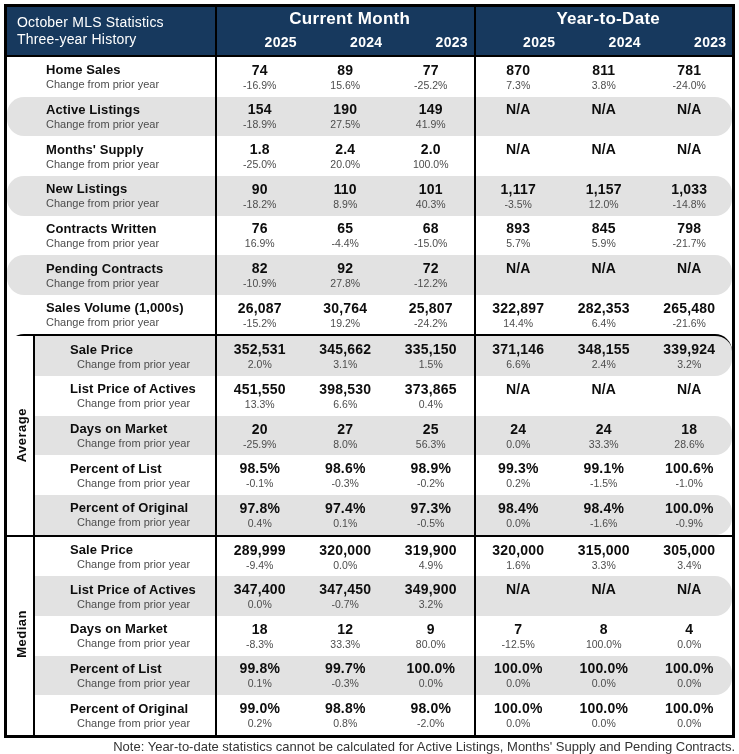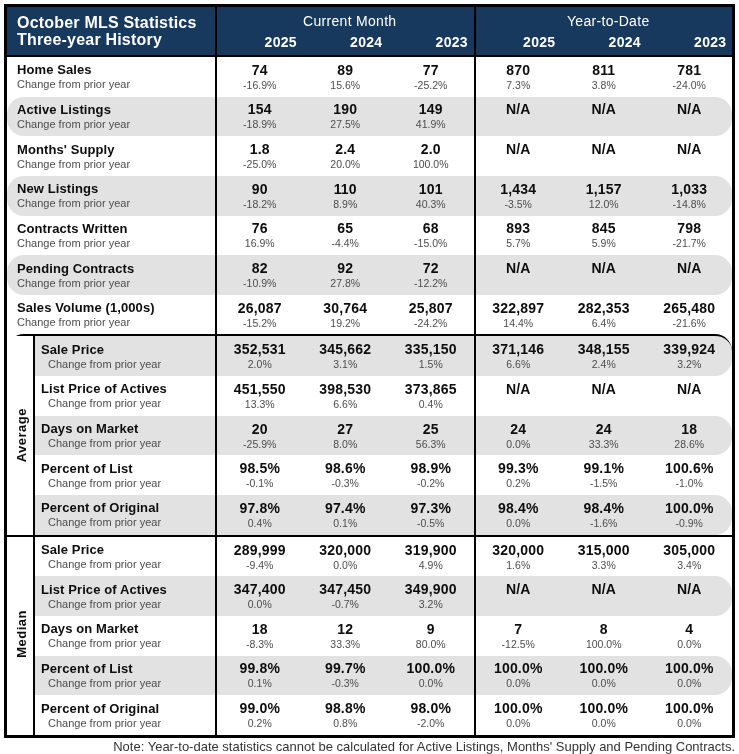--- a/index.html
+++ b/index.html
@@ -19,49 +19,50 @@
     border:3px solid var(--line);background:#fff;
     display:flex;flex-direction:column;
   }
   
   .thead{
     height:50px;flex:0 0 50px;display:flex;background:var(--navy);
     color:#fff;border-bottom:2px solid var(--line);
   }
   .thead .label-head{
     width:208px;flex:0 0 208px;padding:7px 16px 0 10px;line-height:17px;
-    font-weight:700;font-size:16px;letter-spacing:.2px;
+    font-weight:400;font-size:14px;letter-spacing:.2px;
   }
   .head-section{
     flex:3 1 0;border-left:2px solid var(--line);
     display:flex;flex-direction:column;
   }
   .head-section .sec-title{
     flex:0 0 22px;display:flex;align-items:flex-end;justify-content:center;
-    font-weight:400;font-size:14px;letter-spacing:.3px;padding-left:9px;
+    font-weight:700;font-size:17px;letter-spacing:.3px;padding-left:9px;
   }
   .head-section .years{flex:1;display:flex;}
   .head-section .years .yr{
     flex:1 1 0;display:flex;align-items:center;justify-content:center;
     font-weight:700;font-size:14px;letter-spacing:.3px;padding-left:42px;
   }
   
   .tbody{flex:1 1 auto;display:flex;flex-direction:column;position:relative;}
   .row{flex:1 1 0;display:flex;background:#fff;}
   .row.gray{background:var(--stripe);border-radius:17px;}
   .row.sect-top{border-top:2px solid var(--line);}
   .label-cell{
     width:208px;flex:0 0 208px;display:flex;align-items:stretch;
   }
   .label-cell .strip{
     width:28px;flex:0 0 28px;background:#fff;border-right:2px solid var(--line);
   }
   .label-text{
     flex:1;display:flex;flex-direction:column;justify-content:center;
     padding-left:10px;
+    margin-left:29px;
   }
   .row.sub .label-text{padding-left:6px;}
   .metric{font-weight:700;font-size:13px;color:#0d0d0d;line-height:16px;letter-spacing:.1px;}
   .chg-label{font-size:11px;color:var(--chg);line-height:13px;}
   .row.sub .chg-label{padding-left:7px;}
   .cell-group{
     flex:3 1 0;display:flex;border-left:2px solid var(--line);
   }
   .cell{
     flex:1 1 0;display:flex;flex-direction:column;justify-content:center;
@@ -246,21 +247,21 @@
             <div class="val">110</div>
             <div class="chg">8.9%</div>
           </div>
           <div class="cell">
             <div class="val">101</div>
             <div class="chg">40.3%</div>
           </div>
         </div>
         <div class="cell-group">
           <div class="cell">
-            <div class="val">1,434</div>
+            <div class="val">1,117</div>
             <div class="chg">-3.5%</div>
           </div>
           <div class="cell">
             <div class="val">1,157</div>
             <div class="chg">12.0%</div>
           </div>
           <div class="cell">
             <div class="val">1,033</div>
             <div class="chg">-14.8%</div>
           </div>

